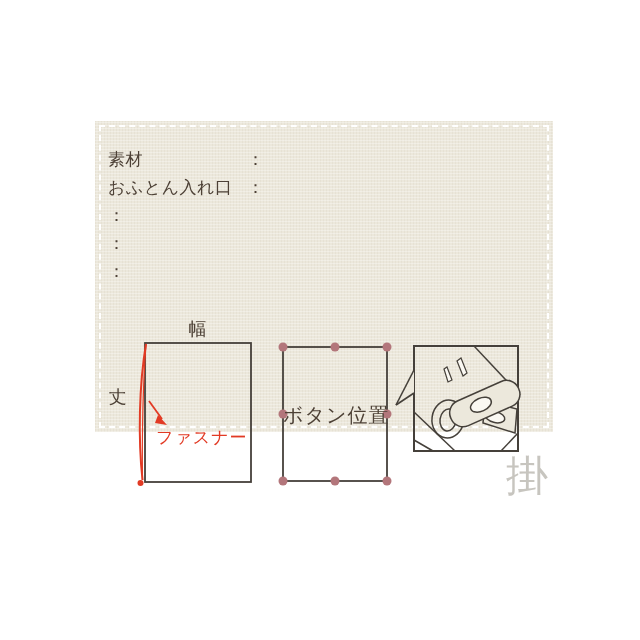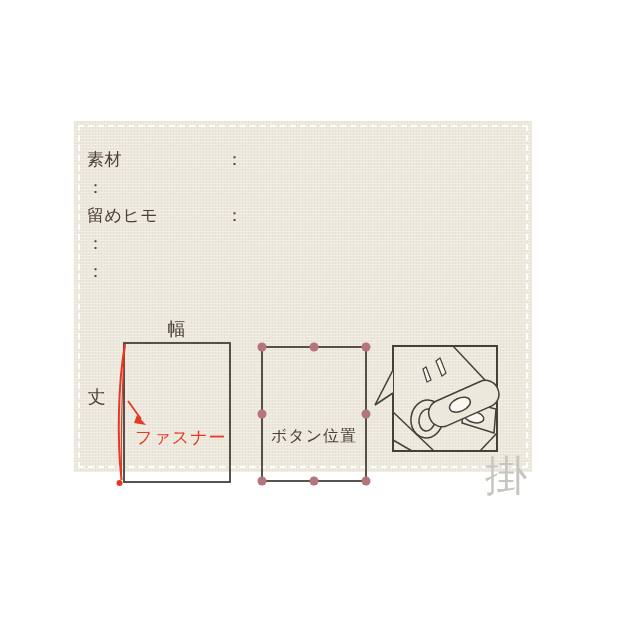--- a/index.html
+++ b/index.html
@@ -3,21 +3,21 @@
 <meta charset="utf-8">
 <style>
   html,body{margin:0;padding:0;}
   body{
     width:640px;height:640px;background:#ffffff;
     font-family:"DejaVu Sans",sans-serif;
     position:relative;overflow:hidden;
   }
   .stage{position:absolute;left:0;top:0;width:640px;height:640px;}
   .card{
-    position:absolute;left:74px;top:121px;width:458px;height:351px;
+    position:absolute;left:95px;top:121px;width:458px;height:311px;
     background-color:#ece8dc;
     background-image:
       repeating-linear-gradient(0deg, rgba(255,255,255,0.30) 0 1px, rgba(0,0,0,0) 1px 3px),
       repeating-linear-gradient(90deg, rgba(205,196,176,0.18) 0 1px, rgba(0,0,0,0) 1px 3px);
   }
   .dashed-border{
     position:absolute;left:4px;top:4px;right:4px;bottom:4px;
     border:2px dashed #ffffff;pointer-events:none;
   }
   .spec-list{
@@ -27,21 +27,21 @@
   .spec-row{display:flex;white-space:nowrap;}
   .spec-label{width:139px;flex:0 0 139px;}
   .spec-colon{width:13px;flex:0 0 13px;}
   .spec-value{flex:1;}
   .diagram-label{
     position:absolute;color:#4d4136;font-size:17px;letter-spacing:1px;white-space:nowrap;
   }
   .label-width{left:88px;top:196px;width:30px;text-align:center;font-size:18px;}
   .label-height{left:8px;top:264px;width:30px;text-align:center;font-size:18px;}
   .label-zipper{left:61px;top:305px;color:#e23a24;font-size:17px;}
-  .label-button-pos{left:188px;top:281px;width:104px;text-align:center;font-size:16px;margin-top:24px;}
+  .label-button-pos{left:188px;top:281px;width:104px;text-align:center;font-size:20px;}
   .diagram-svg{position:absolute;left:0;top:0;width:458px;height:389px;}
   .watermark{
     position:absolute;left:411px;top:334px;
     font-family:"DejaVu Serif",serif;
     font-size:42px;line-height:1;color:#c7c5bf;
   }
 </style>
 </head>
 <body>
 
@@ -49,24 +49,24 @@
   <div class="card">
 
     <div class="dashed-border"></div>
 
     <div class="spec-list">
       <div class="spec-row">
         <span class="spec-label">素材</span>
         <span class="spec-colon">：</span>
       </div>
       <div class="spec-row">
+        <span class="spec-label">おふとん入れ口</span>
         <span class="spec-colon">：</span>
       </div>
       <div class="spec-row">
-        <span class="spec-label">留めヒモ</span>
         <span class="spec-colon">：</span>
       </div>
       <div class="spec-row">
         <span class="spec-colon">：</span>
       </div>
       <div class="spec-row">
         <span class="spec-colon">：</span>
       </div>
     </div>
 

